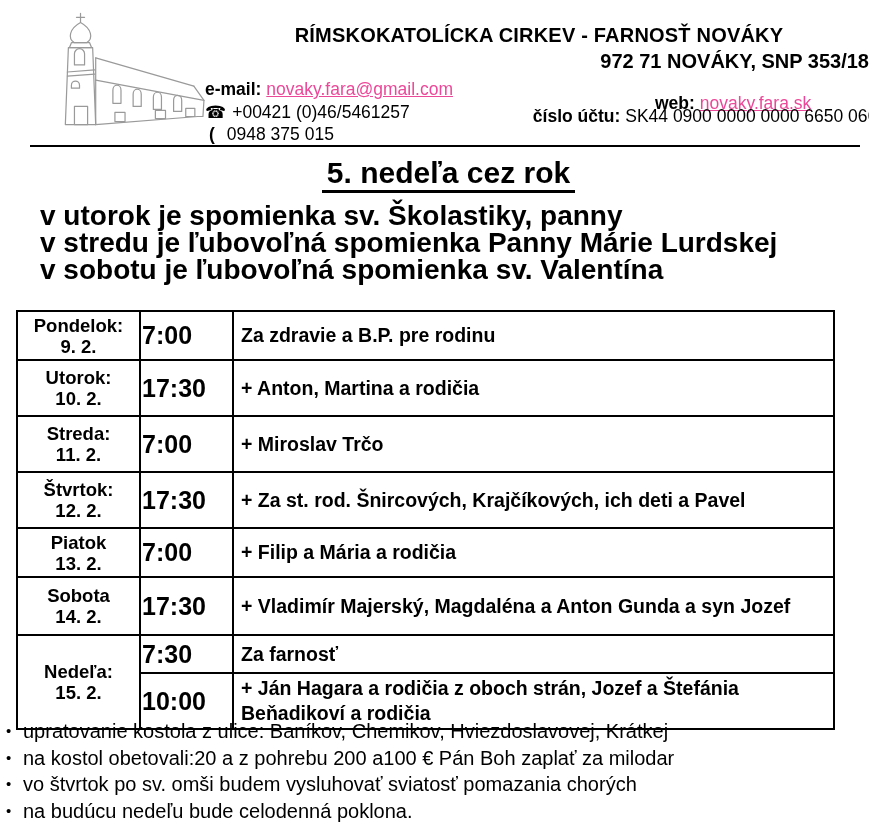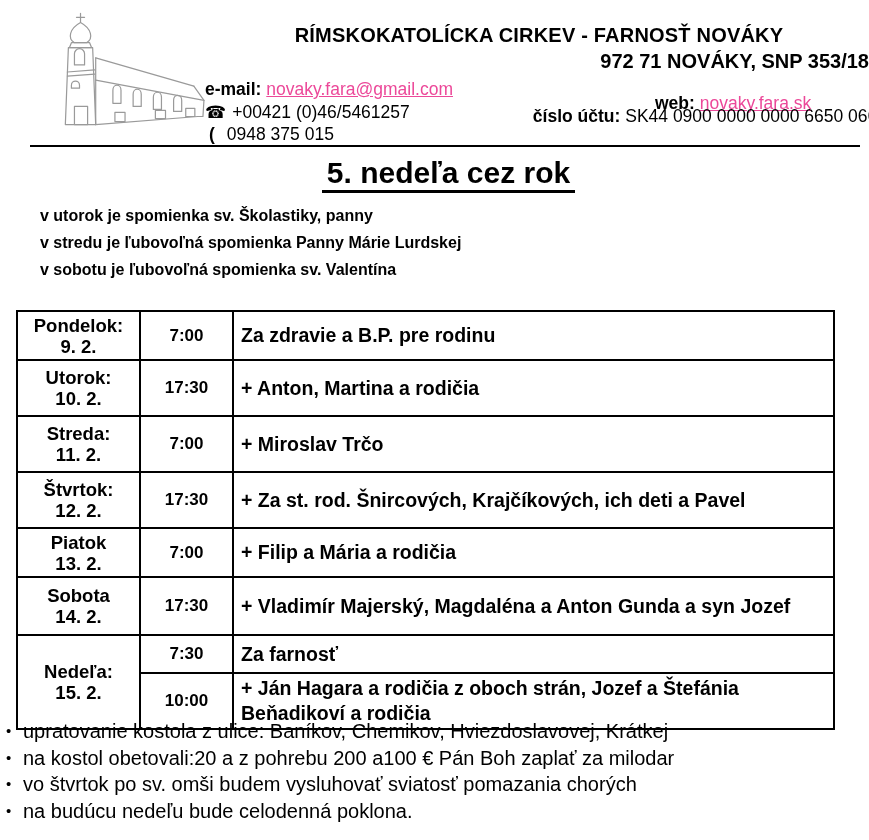--- a/index.html
+++ b/index.html
@@ -21,27 +21,27 @@
   .account-row{position:absolute;right:10px;top:106px;}
   .mobile-row{position:absolute;left:209px;top:124px;}
   .u{ text-decoration:underline;color:#ec4899;}
   .phone-glyph{display:inline-block;margin-right:6px;font-size:17px;}
   .mobile-glyph{display:inline-block;margin-right:12px;font-weight:bold;}
   .header-rule{position:absolute;left:30px;top:145px;width:830px;border-top:2px solid #000;height:0;}
   
   .page-title{position:absolute;left:0;top:156px;width:100%;text-align:center;}
   .page-title span{font-weight:bold;font-size:30px;border-bottom:3px solid #000;padding:0 5px 1px 5px;text-align:right;}
   
-  .notes{position:absolute;left:40px;top:202px;font-weight:bold;font-size:16px;line-height:27px;}
+  .notes{position:absolute;left:40px;top:202px;font-weight:bold;font-size:28px;line-height:27px;}
   
   .sched{position:absolute;left:16px;top:310px;border-collapse:collapse;table-layout:fixed;width:819px;}
   .sched td{border:2px solid #000;font-weight:bold;vertical-align:middle;overflow:hidden;}
   .c-day{width:117px;text-align:center;font-size:18.5px;line-height:21px;padding:2px;}
   .c-day .d1,.c-day .d2{display:block;}
-  .c-time{width:89px;text-align:center;font-size:17px;}
+  .c-time{width:89px;font-size:25px;}
   .c-int{font-size:19.5px;line-height:25px;padding:2px 26px 2px 7px;}
   .h49{height:49px}.h50{height:56px}.h58{height:58px}.h38{height:38px}.h57{height:43px}
   
   .bullets{position:absolute;left:6px;top:718px;width:858px;font-size:20px;}
   .bullet-row{display:flex;line-height:26.5px;}
   .dot{width:17px;flex:0 0 17px;text-align:left;font-size:15px;line-height:26.5px;}
 </style>
 </head>
 <body>
 

